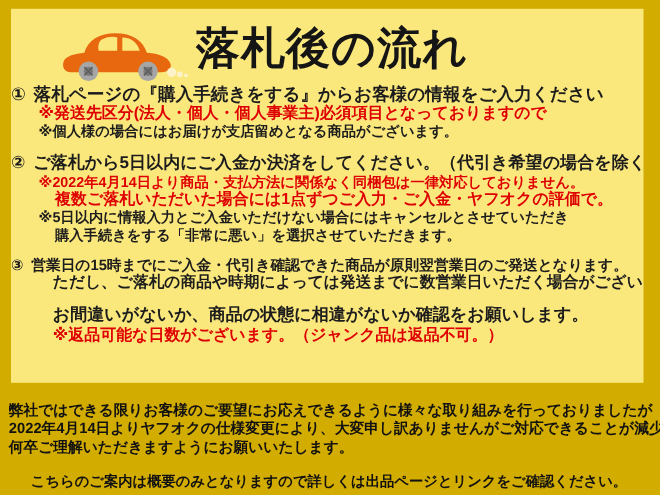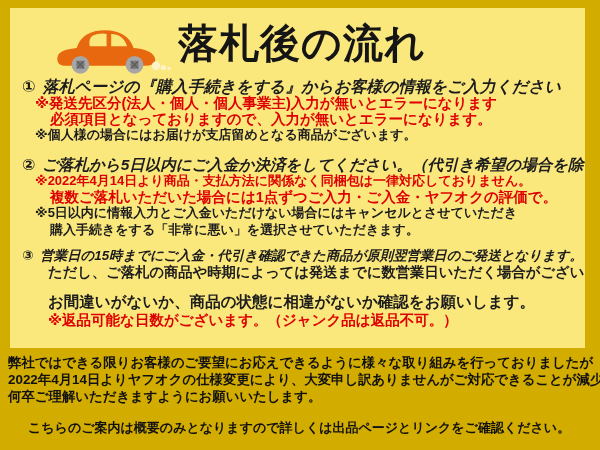--- a/index.html
+++ b/index.html
@@ -26,39 +26,39 @@
   }
   .attention {
     position:absolute; right:14px; top:18px;
     background:#FFFFFF; color:#E0761E;
     border-radius:18px; padding:5px 13px;
     font-size:19px; letter-spacing:1px; white-space:nowrap;
   }
   
   .items { padding:2px 0 0 0; }
   .line { white-space:nowrap; color:#1C1C1C; }
-  .main { padding-left:12px; line-height:18px;font-style:italic; }
+  .main { line-height:18px; }
   .num { display:inline-block; margin-right:7px; }
   .sub { padding-left:25px; line-height:15.5px; }
   .ind { padding-left:40px; }
   .cont { padding-left:38px; }
   .red { color:#DE0000; }
   .fs13 { font-size:13.4px; }
   .fs14 { font-size:14.3px; line-height:17px; }
   .fs145 { font-size:14.5px; }
   .fs15 { font-size:13px; line-height:16.5px; }
   .fs155 { font-size:15.5px; line-height:17.5px; }
   .fs16 { font-size:16px; }
   .item1 { margin-top:0; }
   .item2 { margin-top:12px; }
   .item3 { margin-top:10px; }
   .item4 { margin-top:12px; }
   .item3 .main { line-height:16px; }
   
-  .footer { position:absolute; left:8px; top:354px; width:588px; color:#111111; }
+  .footer { position:absolute; left:8px; top:364px; width:588px; color:#111111; }
   .footer .fline { white-space:nowrap; font-size:13.4px; line-height:17px; }
   .footer .note { margin-top:14px; padding-left:20px; font-size:13px; white-space:nowrap; }
 </style>
 </head>
 <body>
 
 <div class="stage">
   <div class="panel">
 
     <div class="header">
@@ -76,22 +76,21 @@
         <circle cx="116" cy="51" r="2.8" fill="#FDF3C9"></circle>
         <circle cx="122" cy="52" r="1.8" fill="#FDF3C9"></circle>
       </svg>
       <div class="title">落札後の流れ</div>
     </div>
 
     <div class="items">
 
       <div class="item1">
         <div class="line main fs16"><span class="num">①</span><span>落札ページの『購入手続きをする』からお客様の情報をご入力ください</span></div>
-        <div class="line sub red fs145">※発送先区分(法人・個人・個人事業主)入力が無いとエラーになります</div>
-        <div class="line sub ind red fs145">必須項目となっておりますので、入力が無いとエラーになります。</div>
+        <div class="line sub red fs145">※発送先区分(法人・個人・個人事業主)必須項目となっておりますので</div>
         <div class="line sub fs15">※個人様の場合にはお届けが支店留めとなる商品がございます。</div>
       </div>
 
       <div class="item2">
         <div class="line main fs155"><span class="num">②</span><span>ご落札から5日以内にご入金か決済をしてください。（代引き希望の場合を除く）</span></div>
         <div class="line sub red fs15">※2022年4月14日より商品・支払方法に関係なく同梱包は一律対応しておりません。</div>
         <div class="line sub ind red fs145">複数ご落札いただいた場合には1点ずつご入力・ご入金・ヤフオクの評価で。</div>
         <div class="line sub fs15">※5日以内に情報入力とご入金いただけない場合にはキャンセルとさせていただき</div>
         <div class="line sub ind fs15">購入手続きをする「非常に悪い」を選択させていただきます。</div>
       </div>

